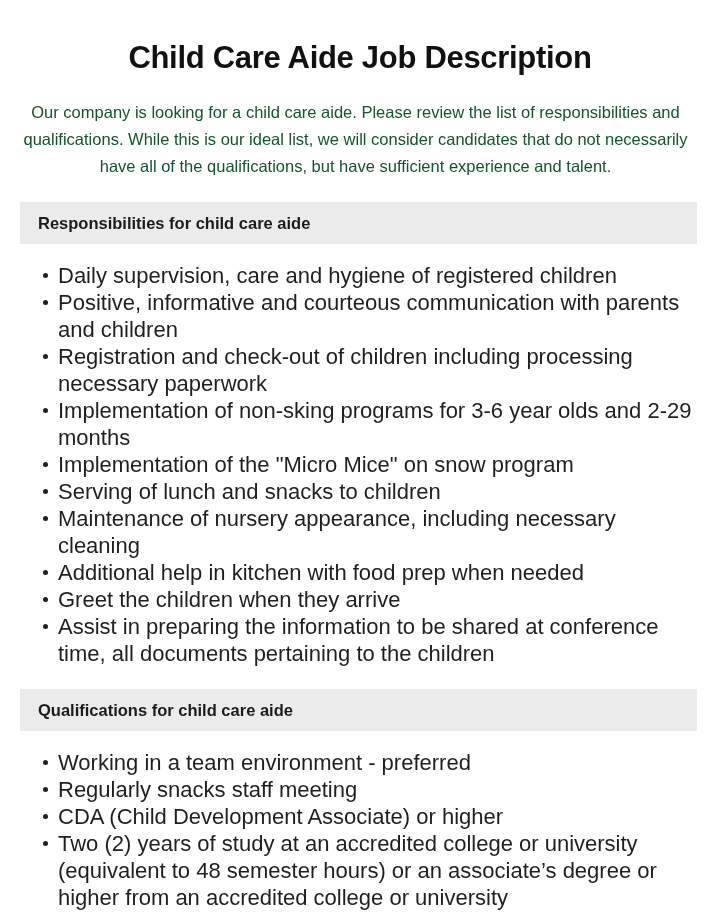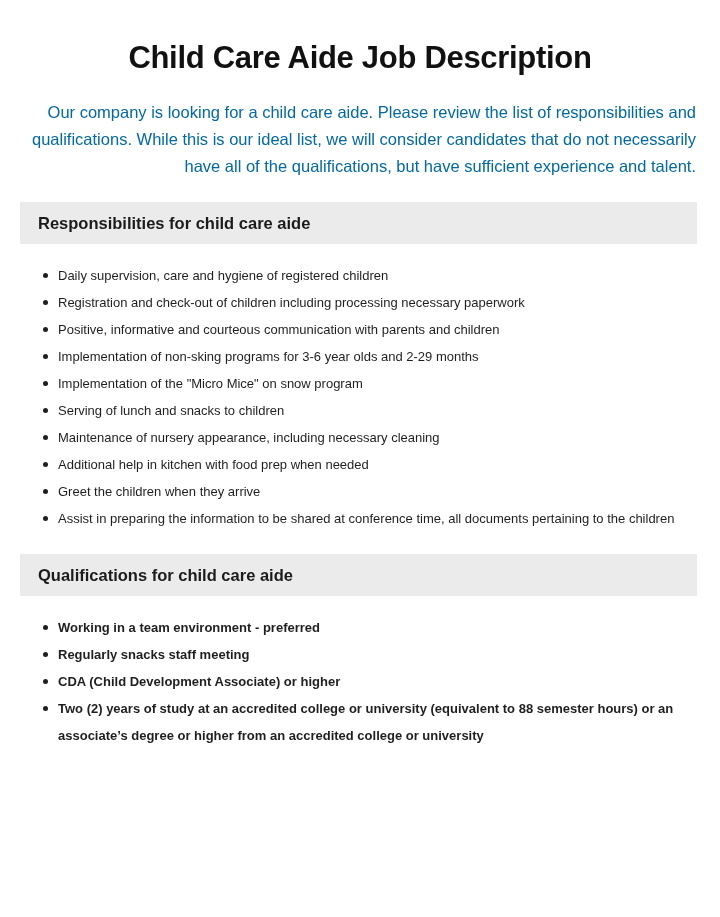--- a/index.html
+++ b/index.html
@@ -32,22 +32,22 @@
     font-weight: bold;
     text-align: center;
     letter-spacing: -0.3px;
     color: #111111;
   }
   .intro {
     margin: 0;
     padding: 21px 24px 0 15px;
     font-size: 16.5px;
     line-height: 27px;
-    color: #0369a1;
-    text-align: right;
+    color: #14532d;
+    text-align: center;
   }
   .section-header {
     margin: 22px 23px 0 20px;
     background: #ebebeb;
     height: 42px;
     display: flex;
     align-items: center;
     padding: 0 18px;
     box-sizing: border-box;
   }
@@ -57,71 +57,70 @@
     color: #1b1b1b;
     line-height: 20px;
   }
   ul.item-list {
     margin: 0;
     padding: 18px 24px 0 58px;
     list-style: none;
   }
   ul.item-list li {
     position: relative;
-    font-size: 13px;
+    font-size: 22px;
     line-height: 27px;
     color: #1f1f1f;
     margin: 0 0 0 0;
     padding: 0 0 0 0;
   }
   ul.item-list li::before {
     content: "";
     position: absolute;
     left: -15px;
     top: 11px;
     width: 5px;
     height: 5px;
     border-radius: 50%;
     background: #1f1f1f;
   }
   .qual-list {
     padding-top: 19px;
-    font-weight: bold;
   }
 </style>
 </head>
 <body>
 
 <div class="page">
 
   <h1 class="doc-title">Child Care Aide Job Description</h1>
 
   <p class="intro">Our company is looking for a child care aide. Please review the list of responsibilities and qualifications. While this is our ideal list, we will consider candidates that do not necessarily have all of the qualifications, but have sufficient experience and talent.</p>
 
   <div class="section-header">
     <span class="section-header-text">Responsibilities for child care aide</span>
   </div>
 
   <ul class="item-list">
       <li>Daily supervision, care and hygiene of registered children</li>
+      <li>Positive, informative and courteous communication with parents and children</li>
       <li>Registration and check-out of children including processing necessary paperwork</li>
-      <li>Positive, informative and courteous communication with parents and children</li>
       <li>Implementation of non-sking programs for 3-6 year olds and 2-29 months</li>
       <li>Implementation of the "Micro Mice" on snow program</li>
       <li>Serving of lunch and snacks to children</li>
       <li>Maintenance of nursery appearance, including necessary cleaning</li>
       <li>Additional help in kitchen with food prep when needed</li>
       <li>Greet the children when they arrive</li>
       <li>Assist in preparing the information to be shared at conference time, all documents pertaining to the children</li>
     </ul>
 
   <div class="section-header">
     <span class="section-header-text">Qualifications for child care aide</span>
   </div>
 
   <ul class="item-list qual-list">
       <li>Working in a team environment - preferred</li>
       <li>Regularly snacks staff meeting</li>
       <li>CDA (Child Development Associate) or higher</li>
-      <li>Two (2) years of study at an accredited college or university (equivalent to 88 semester hours) or an associate’s degree or higher from an accredited college or university</li>
+      <li>Two (2) years of study at an accredited college or university (equivalent to 48 semester hours) or an associate’s degree or higher from an accredited college or university</li>
     </ul>
 
 </div>
 
 </body></html>

